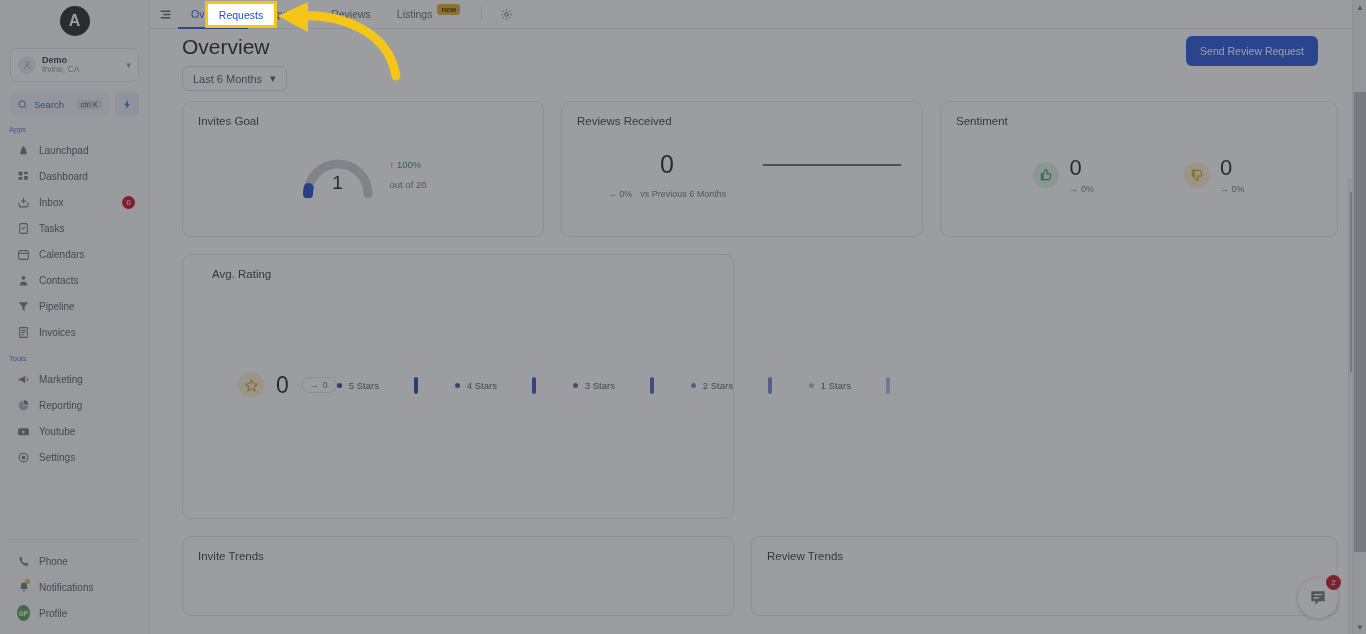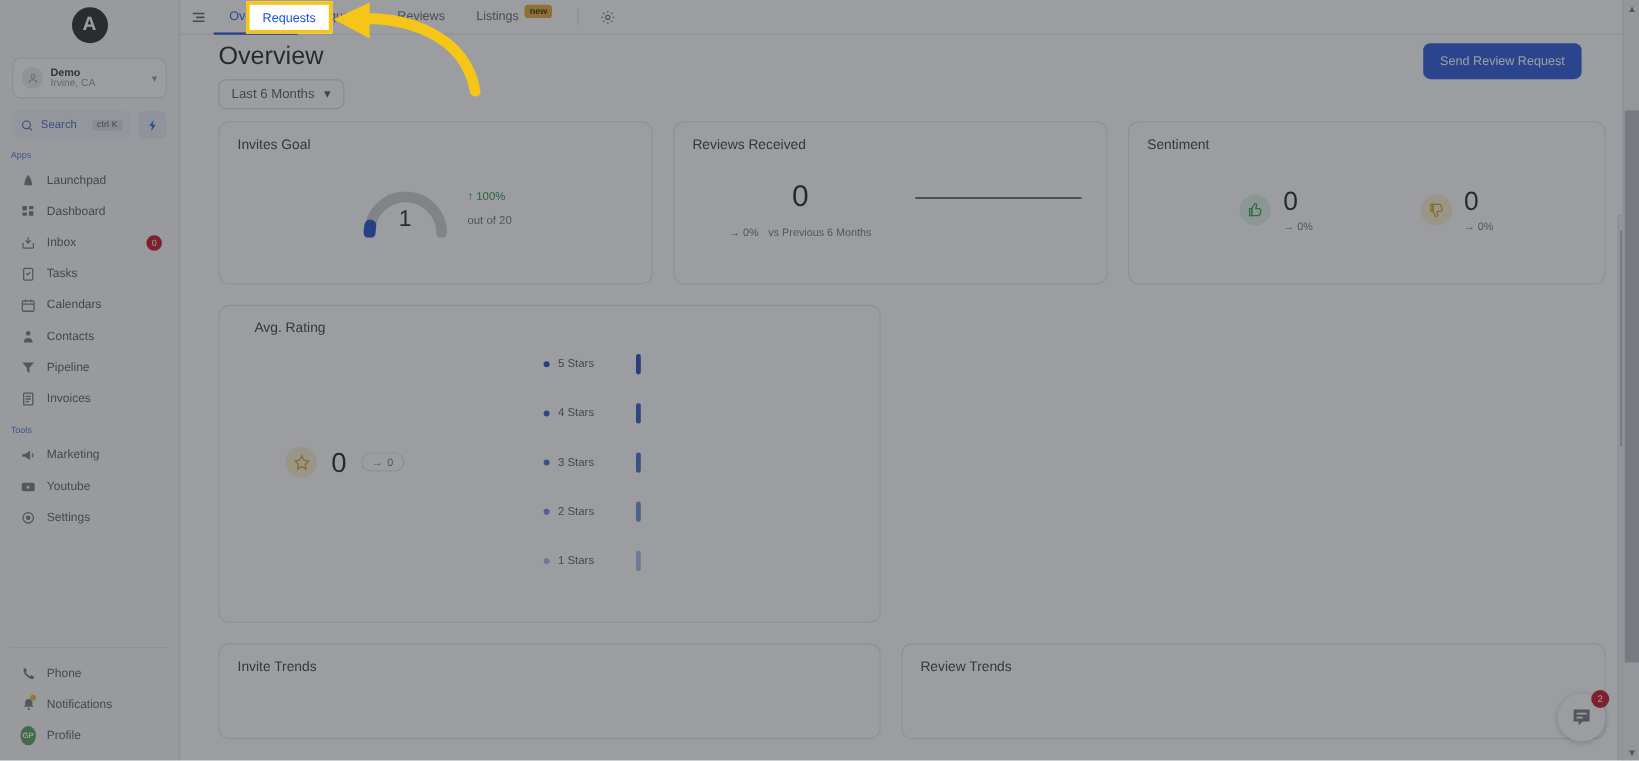--- a/index.html
+++ b/index.html
@@ -204,21 +204,21 @@
   .rating-left { display: flex; align-items: center; gap: 12px; width: 215px; }
   .star-ico {
     width: 26px; height: 26px; border-radius: 50%; background: #fbeecd;
     display: flex; align-items: center; justify-content: center;
   }
   .rating-val { font-size: 23px; color: #15181c; }
   .rating-chip {
     border: 1px solid #dde1e6; border-radius: 11px; padding: 2px 8px;
     font-size: 9px; color: #6a7079; display: inline-flex; gap: 4px; align-items: center;
   }
-  .rating-bars { display: flex; flex-direction: column; gap: 24px; }
+  .rating-bars { display: flex; flex-direction: row; gap: 37px; }
   .bar-row { display: flex; align-items: center; gap: 7px; }
   .bar-dot { width: 5px; height: 5px; border-radius: 50%; }
   .bar-label { font-size: 9.5px; color: #4e545c; width: 44px; }
   .bar-stem { width: 4px; height: 17px; border-radius: 2px; margin-left: 14px; }
 
   .yext-body { display: flex; flex-direction: column; align-items: center; padding-top: 8px; }
   .yext-logo {
     width: 62px; height: 62px; border-radius: 50%; border: 2.5px solid #101010;
     display: flex; flex-direction: column; align-items: center; justify-content: center;
     line-height: 0.95; position: relative;
@@ -424,20 +424,29 @@
       <div class="nav-item">
         <span class="nav-icon">
           <svg width="13" height="13" viewBox="0 0 24 24" fill="#6d737b">
             <path d="M3 10 v4 h4 l8 5 V5 l-8 5z"></path>
               <path d="M18 9 a4 4 0 0 1 0 6" fill="none" stroke="#6d737b" stroke-width="2"></path>
           </svg>
         </span>
         <span class="nav-label">Marketing</span>
       </div>
 
+      <div class="nav-item">
+        <span class="nav-icon">
+          <svg width="13" height="13" viewBox="0 0 24 24" fill="#6d737b">
+            <path d="M12 3 a9 9 0 1 0 9 9 h-9z" opacity=".55"></path>
+              <path d="M13 2 a9 9 0 0 1 8 8 h-8z"></path>
+          </svg>
+        </span>
+        <span class="nav-label">Reporting</span>
+      </div>
 
       <div class="nav-item">
         <span class="nav-icon">
           <svg width="13" height="13" viewBox="0 0 24 24" fill="#6d737b">
             <rect x="2" y="6" width="20" height="13" rx="3"></rect>
               <path d="M10 10 l5 3 -5 3z" fill="#f8f9fb"></path>
           </svg>
         </span>
         <span class="nav-label">Youtube</span>
       </div>

